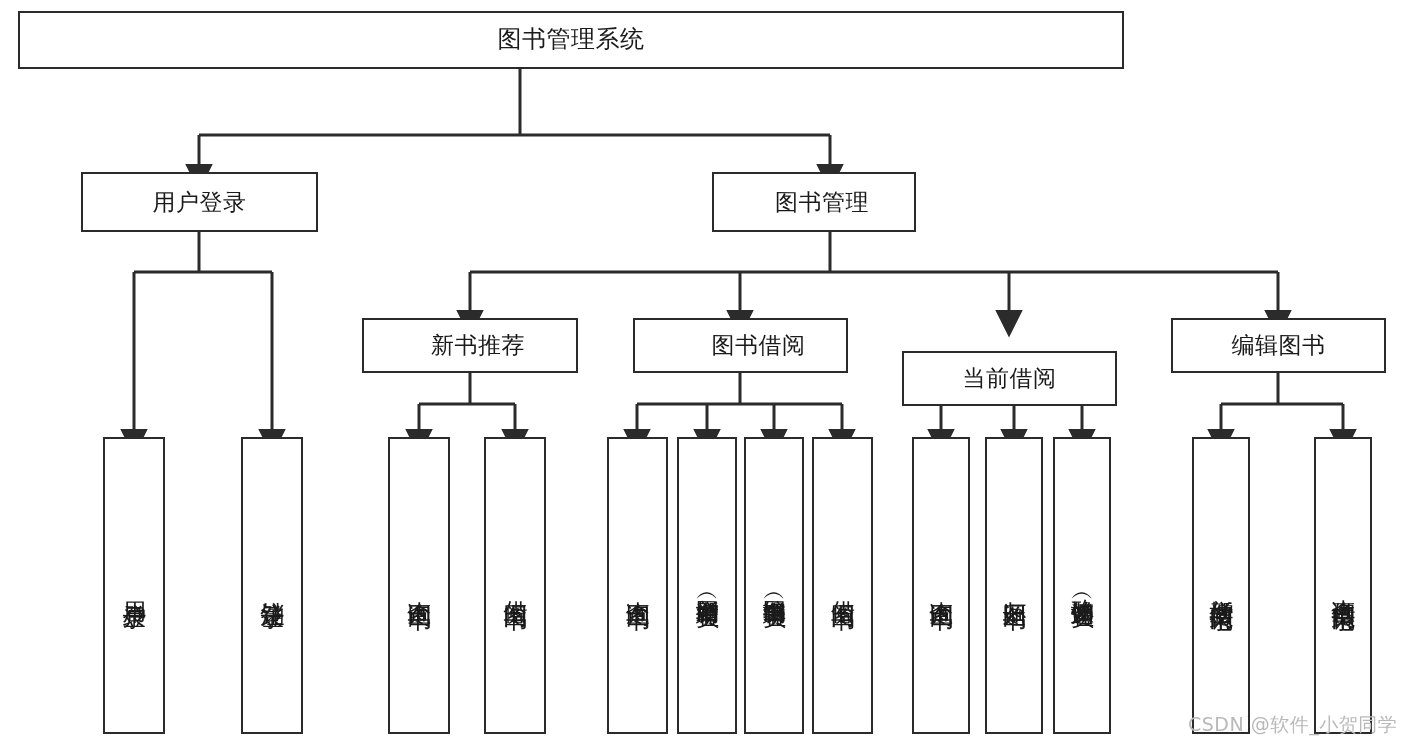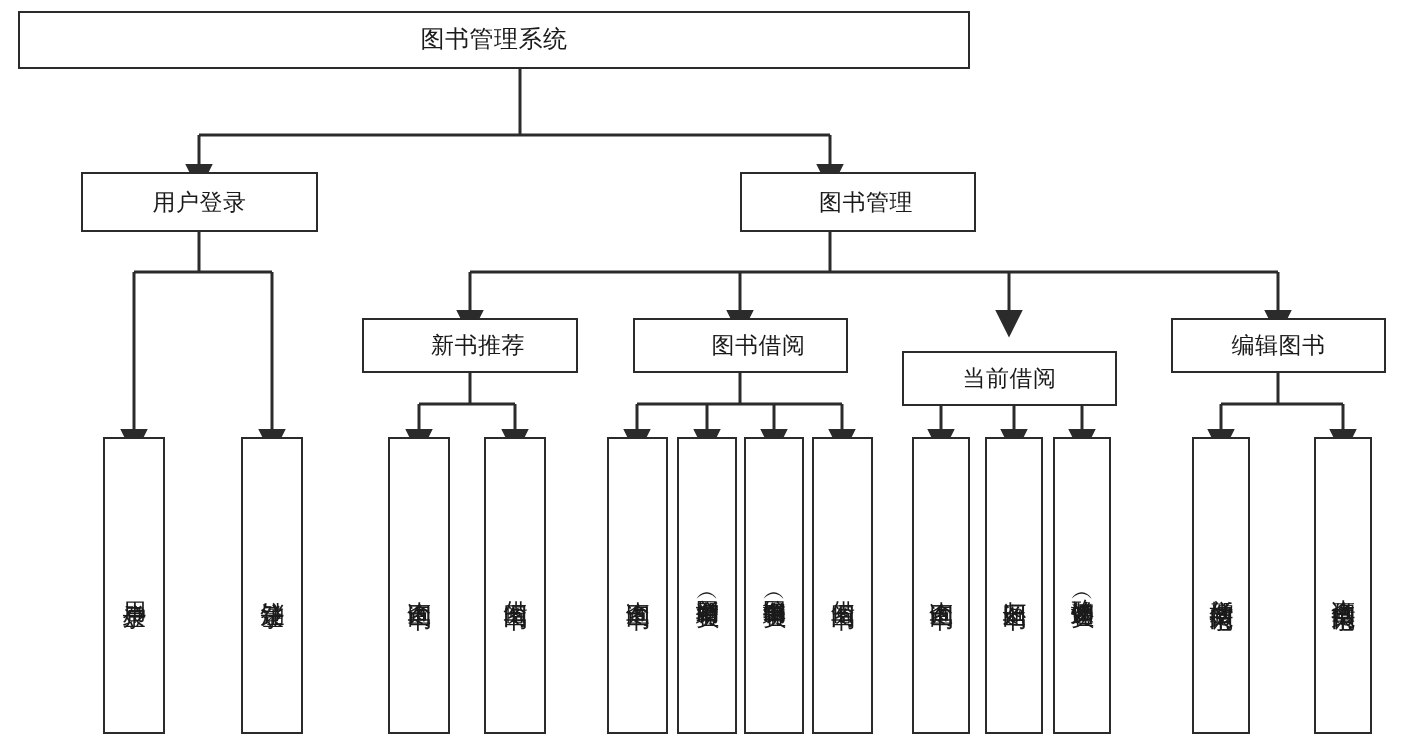--- a/index.html
+++ b/index.html
@@ -133,28 +133,28 @@
       <path d="M 1014 404 L 1014 429" marker-end="url(#arrd)"></path>
       <path d="M 1082 404 L 1082 429" marker-end="url(#arrd)"></path>
 
       <path d="M 1278 373 L 1278 404"></path>
       <path d="M 1221 404 L 1343 404"></path>
       <path d="M 1221 404 L 1221 429" marker-end="url(#arrd)"></path>
       <path d="M 1343 404 L 1343 429" marker-end="url(#arrd)"></path>
     </g>
   </svg>
 
-  <div class="node h root" id="node-root" style="left: 18px; top: 11px; width: 952px; height: 58px;">
+  <div class="node h root" id="node-root" style="left: 18px; top: 11px; width: 1106px; height: 58px;">
     <span class="label">图书管理系统</span>
   </div>
 
   <div class="node h" id="node-l1-0" style="left: 81px; top: 172px; width: 237px; height: 60px;">
     <span class="label">用户登录</span>
   </div>
-  <div class="node h" id="node-l1-1" style="left: 740px; top: 172px; width: 236px; height: 60px; padding-left: 16px;">
+  <div class="node h" id="node-l1-1" style="left: 712px; top: 172px; width: 204px; height: 60px; padding-left: 16px;">
     <span class="label">图书管理</span>
   </div>
 
   <div class="node h" id="node-l2-0" style="left: 362px; top: 318px; width: 216px; height: 55px; padding-left: 16px;">
     <span class="label">新书推荐</span>
   </div>
   <div class="node h" id="node-l2-1" style="left: 633px; top: 318px; width: 215px; height: 55px; padding-left: 36px;">
     <span class="label">图书借阅</span>
   </div>
   <div class="node h" id="node-l2-2" style="left: 902px; top: 318px; width: 215px; height: 55px; margin-top: 33px;">
@@ -197,13 +197,14 @@
   <div class="node v tall" id="node-leaf-10" style="left: 1053px; top: 437px; width: 58px; height: 297px;">
     <span class="label">确认归还（管理员）</span>
   </div>
   <div class="node v" id="node-leaf-11" style="left: 1192px; top: 437px; width: 58px; height: 297px;">
     <span class="label">新增借阅记录</span>
   </div>
   <div class="node v" id="node-leaf-12" style="left: 1314px; top: 437px; width: 58px; height: 297px;">
     <span class="label">查询借阅记录</span>
   </div>
 
+  <div id="watermark">CSDN @软件_小贺同学</div>
 </div>
 
 </body></html>

